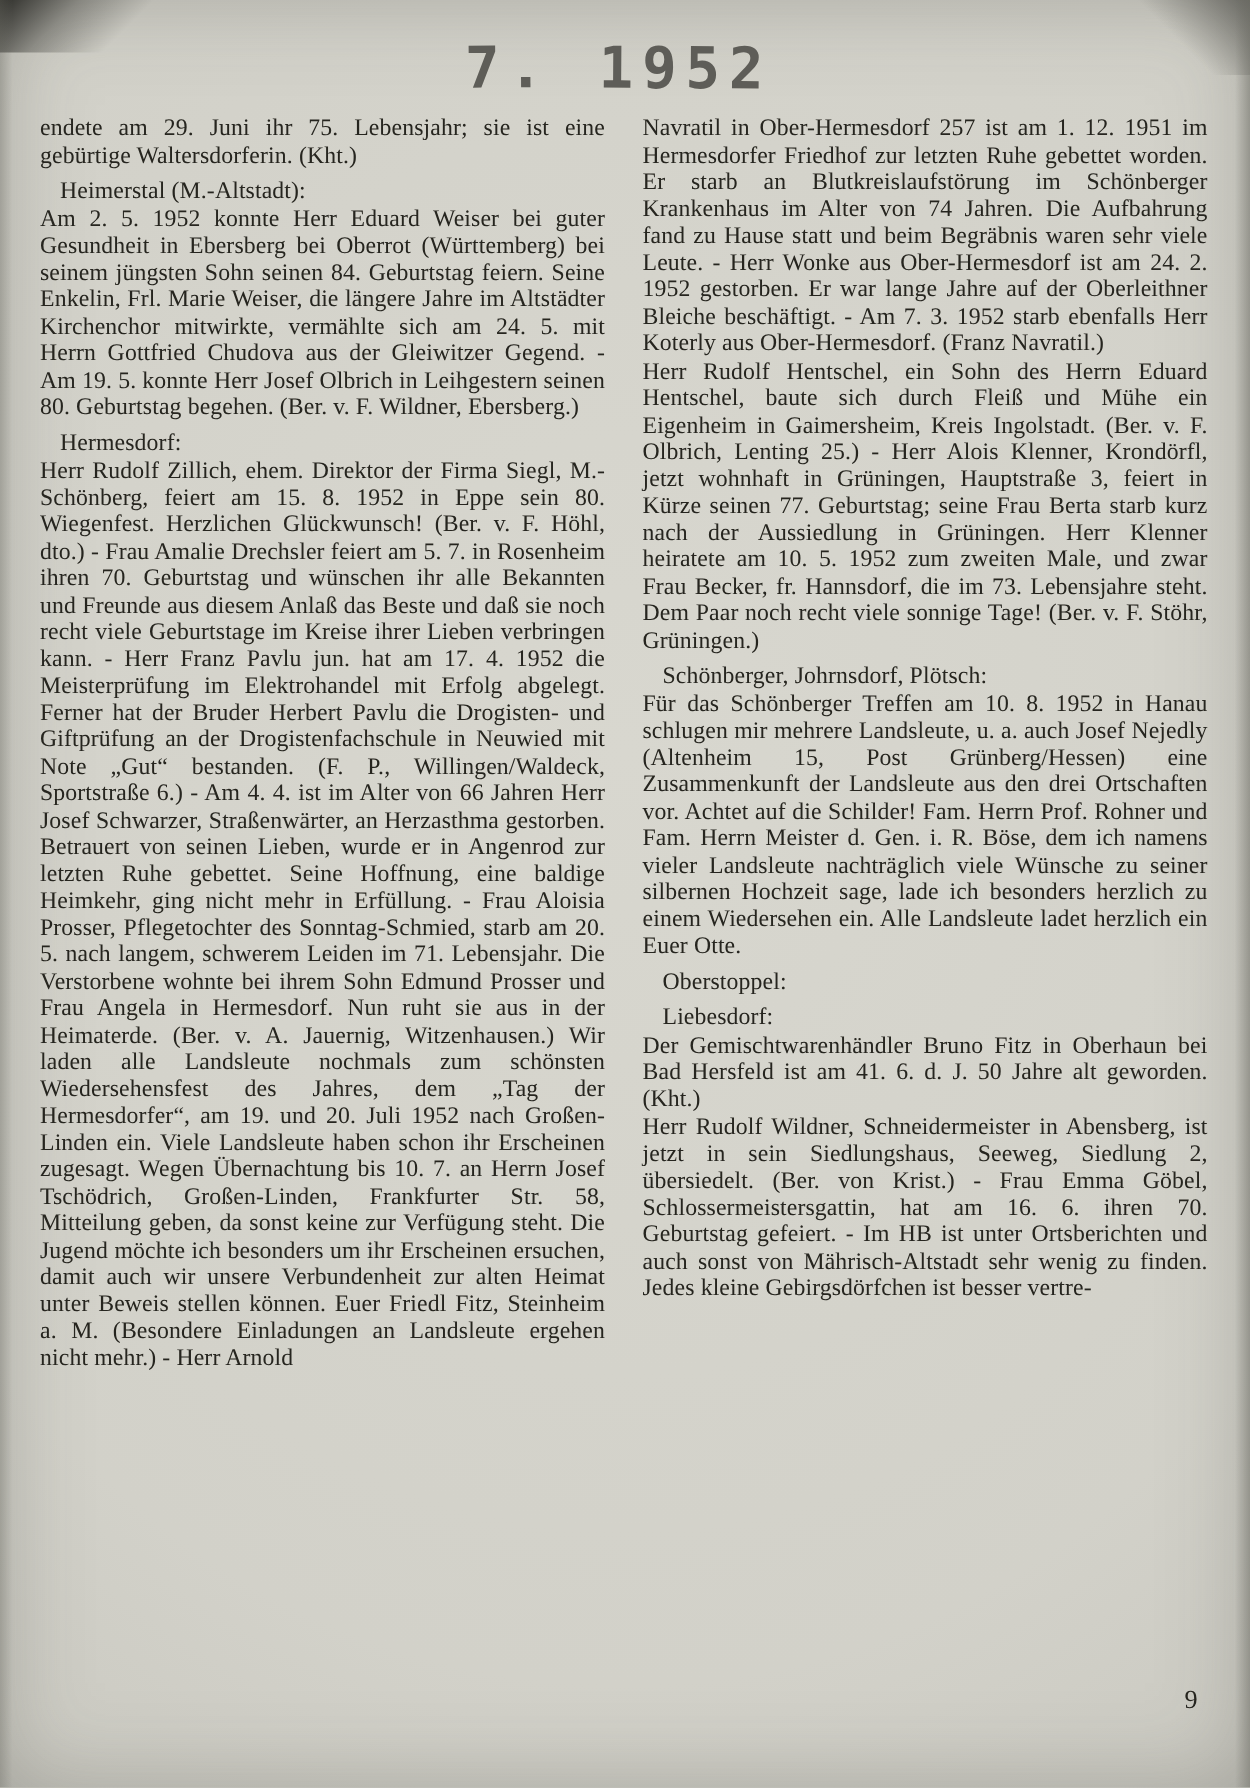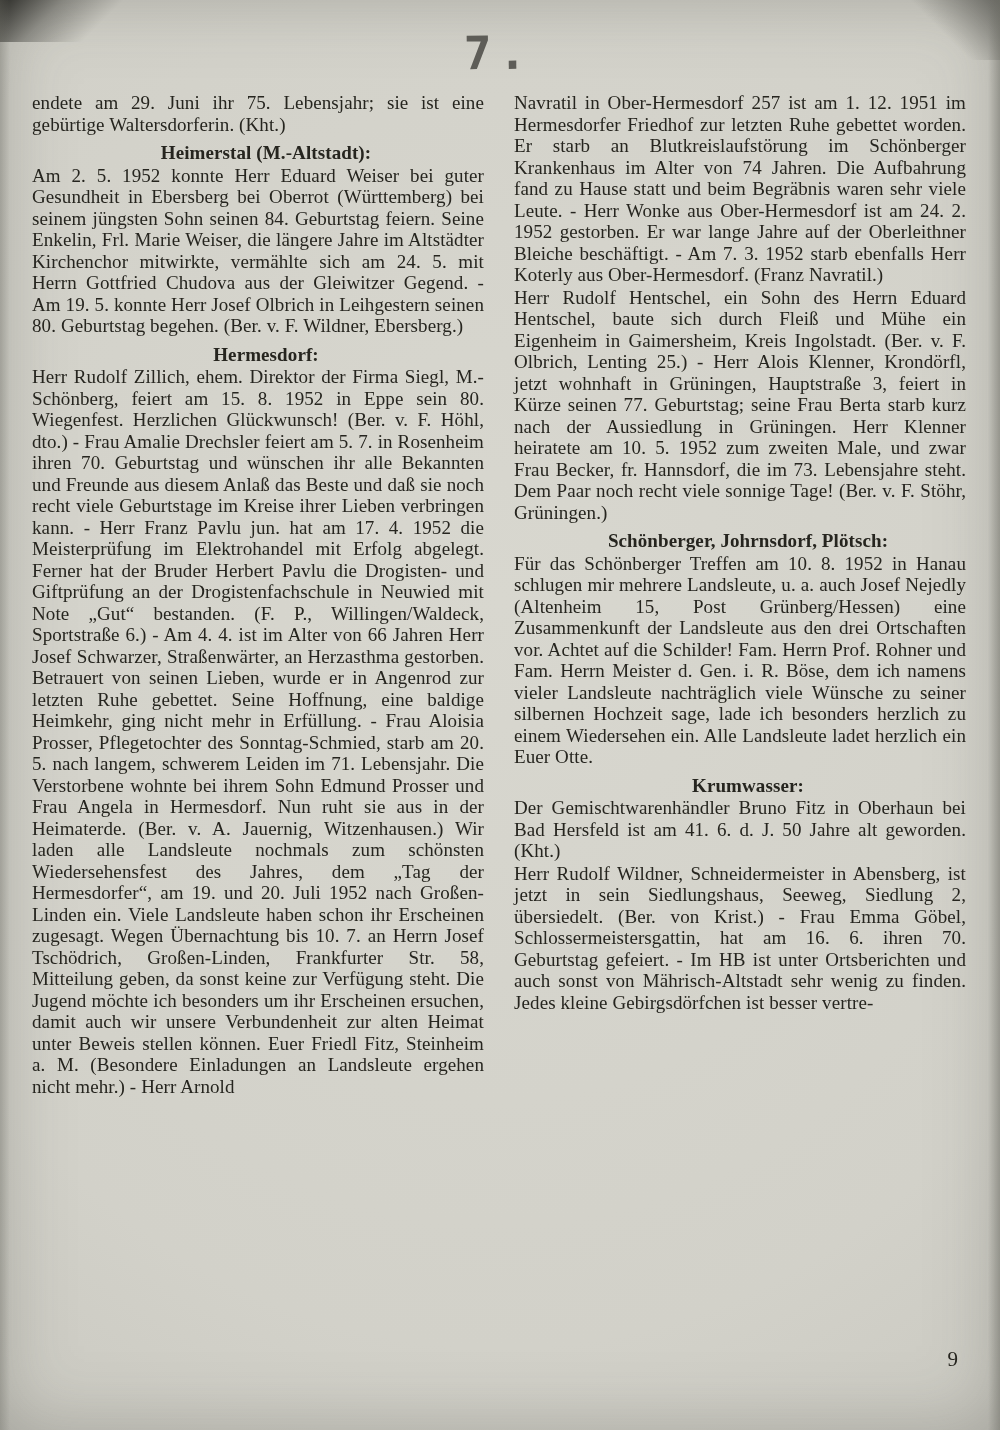--- a/index.html
+++ b/index.html
@@ -80,22 +80,22 @@
     width: 50%;
     font-size: 19px;
     line-height: 21.5px;
     text-align: justify;
     letter-spacing: 0.1px;
   }
   .column p.para {
     margin: 0 0 1px 0;
   }
   .column .heading {
-    font-weight: bold;
-    text-align: center;
+    font-weight: normal;
+    text-align: left;
     margin: 7px 0 1px 16px;
   }
   .page-number {
     position: absolute;
     right: 42px;
     bottom: 58px;
     font-size: 21px;
     color: var(--ink, #26251f);
   }
 </style>
@@ -104,36 +104,38 @@
 
 <div class="scan-page">
 
   <div class="shadow-tl"></div>
   <div class="shadow-tr"></div>
   <div class="shadow-right"></div>
   <div class="shadow-left"></div>
 
   <div class="stamp">
     <span class="issue">7.</span>
+    <span class="year">1952</span>
   </div>
 
   <div class="columns">
     <div class="column" id="col-left">
         <p class="para">endete am 29. Juni ihr 75. Lebensjahr; sie ist eine gebürtige Waltersdorferin. (Kht.)</p>
         <div class="heading">Heimerstal (M.-Altstadt):</div>
         <p class="para">Am 2. 5. 1952 konnte Herr Eduard Weiser bei guter Gesundheit in Ebersberg bei Oberrot (Württemberg) bei seinem jüngsten Sohn seinen 84. Geburtstag feiern. Seine Enkelin, Frl. Marie Weiser, die längere Jahre im Altstädter Kirchenchor mitwirkte, vermählte sich am 24. 5. mit Herrn Gottfried Chudova aus der Gleiwitzer Gegend. - Am 19. 5. konnte Herr Josef Olbrich in Leihgestern seinen 80. Geburtstag begehen. (Ber. v. F. Wildner, Ebersberg.)</p>
         <div class="heading">Hermesdorf:</div>
         <p class="para">Herr Rudolf Zillich, ehem. Direktor der Firma Siegl, M.-Schönberg, feiert am 15. 8. 1952 in Eppe sein 80. Wiegenfest. Herzlichen Glückwunsch! (Ber. v. F. Höhl, dto.) - Frau Amalie Drechsler feiert am 5. 7. in Rosenheim ihren 70. Geburtstag und wünschen ihr alle Bekannten und Freunde aus diesem Anlaß das Beste und daß sie noch recht viele Geburtstage im Kreise ihrer Lieben verbringen kann. - Herr Franz Pavlu jun. hat am 17. 4. 1952 die Meisterprüfung im Elektrohandel mit Erfolg abgelegt. Ferner hat der Bruder Herbert Pavlu die Drogisten- und Giftprüfung an der Drogistenfachschule in Neuwied mit Note „Gut“ bestanden. (F. P., Willingen/Waldeck, Sportstraße 6.) - Am 4. 4. ist im Alter von 66 Jahren Herr Josef Schwarzer, Straßenwärter, an Herzasthma gestorben. Betrauert von seinen Lieben, wurde er in Angenrod zur letzten Ruhe gebettet. Seine Hoffnung, eine baldige Heimkehr, ging nicht mehr in Erfüllung. - Frau Aloisia Prosser, Pflegetochter des Sonntag-Schmied, starb am 20. 5. nach langem, schwerem Leiden im 71. Lebensjahr. Die Verstorbene wohnte bei ihrem Sohn Edmund Prosser und Frau Angela in Hermesdorf. Nun ruht sie aus in der Heimaterde. (Ber. v. A. Jauernig, Witzenhausen.) Wir laden alle Landsleute nochmals zum schönsten Wiedersehensfest des Jahres, dem „Tag der Hermesdorfer“, am 19. und 20. Juli 1952 nach Großen-Linden ein. Viele Landsleute haben schon ihr Erscheinen zugesagt. Wegen Übernachtung bis 10. 7. an Herrn Josef Tschödrich, Großen-Linden, Frankfurter Str. 58, Mitteilung geben, da sonst keine zur Verfügung steht. Die Jugend möchte ich besonders um ihr Erscheinen ersuchen, damit auch wir unsere Verbundenheit zur alten Heimat unter Beweis stellen können. Euer Friedl Fitz, Steinheim a. M. (Besondere Einladungen an Landsleute ergehen nicht mehr.) - Herr Arnold</p>
       </div>
     <div class="column" id="col-right">
         <p class="para">Navratil in Ober-Hermesdorf 257 ist am 1. 12. 1951 im Hermesdorfer Friedhof zur letzten Ruhe gebettet worden. Er starb an Blutkreislaufstörung im Schönberger Krankenhaus im Alter von 74 Jahren. Die Aufbahrung fand zu Hause statt und beim Begräbnis waren sehr viele Leute. - Herr Wonke aus Ober-Hermesdorf ist am 24. 2. 1952 gestorben. Er war lange Jahre auf der Oberleithner Bleiche beschäftigt. - Am 7. 3. 1952 starb ebenfalls Herr Koterly aus Ober-Hermesdorf. (Franz Navratil.)</p>
         <p class="para">Herr Rudolf Hentschel, ein Sohn des Herrn Eduard Hentschel, baute sich durch Fleiß und Mühe ein Eigenheim in Gaimersheim, Kreis Ingolstadt. (Ber. v. F. Olbrich, Lenting 25.) - Herr Alois Klenner, Krondörfl, jetzt wohnhaft in Grüningen, Hauptstraße 3, feiert in Kürze seinen 77. Geburtstag; seine Frau Berta starb kurz nach der Aussiedlung in Grüningen. Herr Klenner heiratete am 10. 5. 1952 zum zweiten Male, und zwar Frau Becker, fr. Hannsdorf, die im 73. Lebensjahre steht. Dem Paar noch recht viele sonnige Tage! (Ber. v. F. Stöhr, Grüningen.)</p>
         <div class="heading">Schönberger, Johrnsdorf, Plötsch:</div>
         <p class="para">Für das Schönberger Treffen am 10. 8. 1952 in Hanau schlugen mir mehrere Landsleute, u. a. auch Josef Nejedly (Altenheim 15, Post Grünberg/Hessen) eine Zusammenkunft der Landsleute aus den drei Ortschaften vor. Achtet auf die Schilder! Fam. Herrn Prof. Rohner und Fam. Herrn Meister d. Gen. i. R. Böse, dem ich namens vieler Landsleute nachträglich viele Wünsche zu seiner silbernen Hochzeit sage, lade ich besonders herzlich zu einem Wiedersehen ein. Alle Landsleute ladet herzlich ein Euer Otte.</p>
-        <div class="heading">Krumwasser:</div>
+        <div class="heading">Oberstoppel:</div>
+        <div class="heading">Liebesdorf:</div>
         <p class="para">Der Gemischtwarenhändler Bruno Fitz in Oberhaun bei Bad Hersfeld ist am 41. 6. d. J. 50 Jahre alt geworden. (Kht.)</p>
         <p class="para">Herr Rudolf Wildner, Schneidermeister in Abensberg, ist jetzt in sein Siedlungshaus, Seeweg, Siedlung 2, übersiedelt. (Ber. von Krist.) - Frau Emma Göbel, Schlossermeistersgattin, hat am 16. 6. ihren 70. Geburtstag gefeiert. - Im HB ist unter Ortsberichten und auch sonst von Mährisch-Altstadt sehr wenig zu finden. Jedes kleine Gebirgsdörfchen ist besser vertre-</p>
       </div>
   </div>
 
   <div class="page-number">9</div>
 
 </div>
 
 </body></html>

